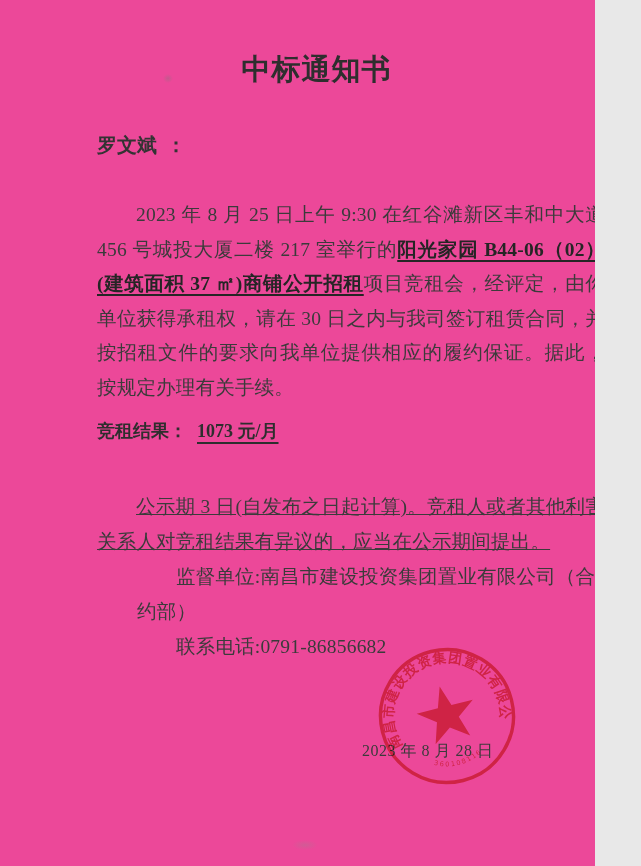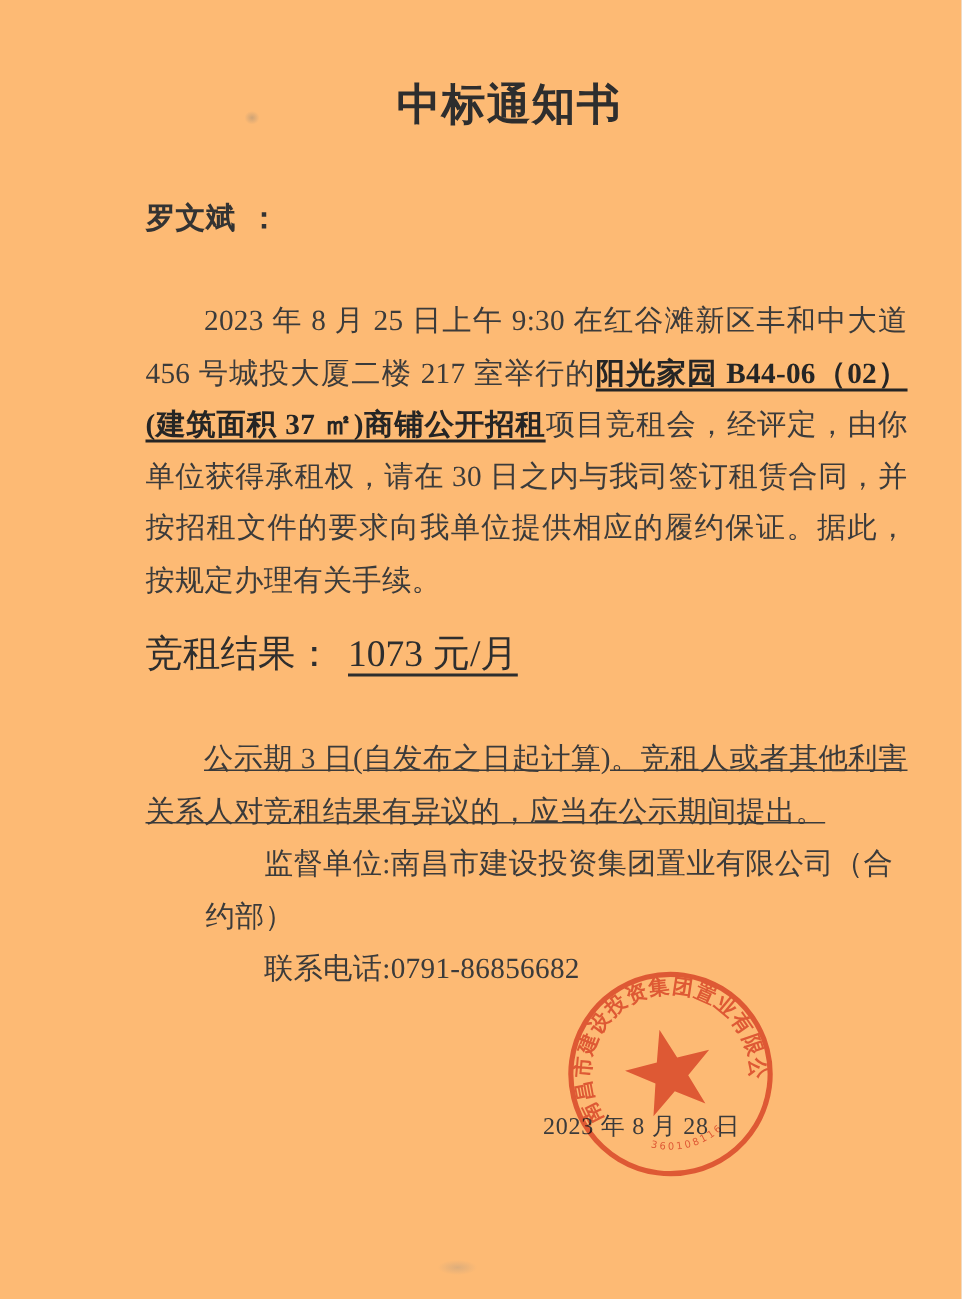--- a/index.html
+++ b/index.html
@@ -1,19 +1,19 @@
 <!DOCTYPE html>
 <html><head>
 <meta charset="utf-8">
 <style>
   html,body{margin:0;padding:0;background:#e8e8e8;}
   .page{
     position:relative;
-    width:641px;height:866px;
-    background:#fdba74;
+    width:595px;height:866px;
+    background:#ec4899;
     overflow:hidden;
     font-family:"Liberation Serif","DejaVu Serif",serif;
     color:#3b3b3b;
   }
   .doc-title{
     position:absolute;left:0;right:0;top:50px;
     text-align:center;
     transform:translateX(19px);
     font-size:29px;font-weight:700;color:#2e2e2e;
     letter-spacing:1px;
@@ -34,21 +34,21 @@
     text-indent:2em;letter-spacing:0.2px;margin-top:28px;
   }
   .hl{
     font-weight:700;color:#252525;
     text-decoration:underline;
     text-decoration-thickness:1.6px;
     text-underline-offset:4px;
   }
   .result-line{
     position:absolute;left:97px;top:419px;
-    font-size:25px;font-weight:400;color:#2e2e2e;
+    font-size:18px;font-weight:700;color:#2e2e2e;
   }
   .result-line .value{
     text-decoration:underline;
     text-decoration-thickness:1.5px;
     text-underline-offset:5px;
     padding:0 16px 0 10px;
   }
   .block2{
     position:absolute;left:97px;top:489px;width:508px;
     font-size:19.5px;line-height:35px;

